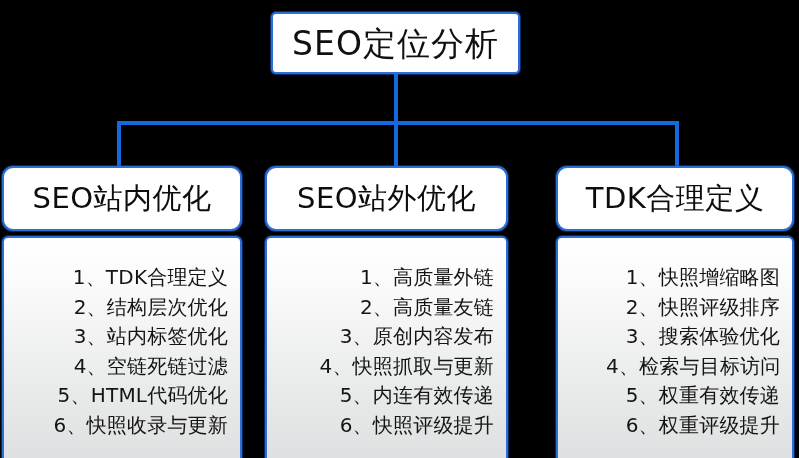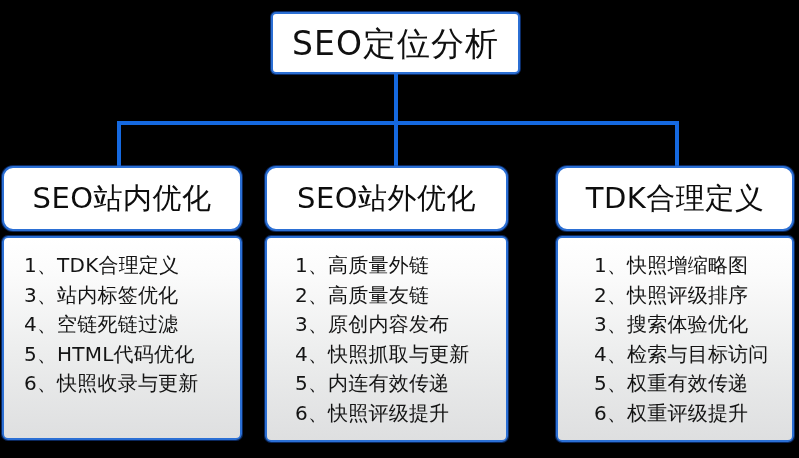--- a/index.html
+++ b/index.html
@@ -86,22 +86,23 @@
     margin-top: 5px;
     min-height: 204px;
     border: 2px solid #2b6fd4;
     border-radius: 6px;
     background: linear-gradient(to bottom, #ffffff 0%, #fbfbfb 18%, #eceded 58%, #dedfe0 100%);
     box-shadow: 0 0 0 1px rgba(20,80,190,0.5);
     padding: 13px 0 12px 0;
   }
   .item-list {
     list-style: none;
-    margin: 0;
+    margin: 12px;
     padding: 0 0 0 20px;
+    text-align: right;
   }
   .item-list li {
     font-size: 20px;
     color: #141414;
     line-height: 29.5px;
     white-space: nowrap;
     letter-spacing: 0.2px;
   }
   .col-2 .item-list { padding-left: 28px; }
   .col-3 .item-list { padding-left: 36px; }
@@ -121,20 +122,21 @@
   <div class="conn conn-drop-mid"></div>
   <div class="conn conn-drop-right"></div>
 
   <div class="column col-1">
     <div class="col-header">
       <span class="col-header-text">SEO站内优化</span>
     </div>
     <div class="col-body">
       <ul class="item-list">
         <li>1、TDK合理定义</li>
+        <li>2、结构层次优化</li>
         <li>3、站内标签优化</li>
         <li>4、空链死链过滤</li>
         <li>5、HTML代码优化</li>
         <li>6、快照收录与更新</li>
       </ul>
     </div>
   </div>
 
   <div class="column col-2">
     <div class="col-header">

